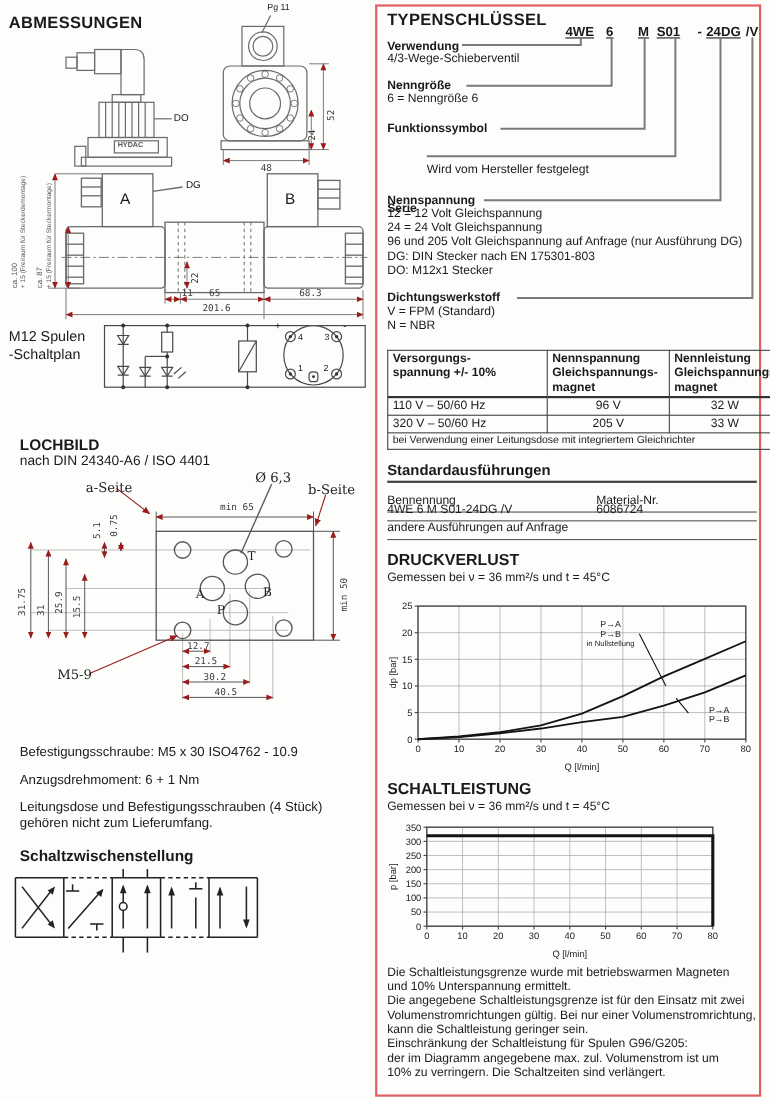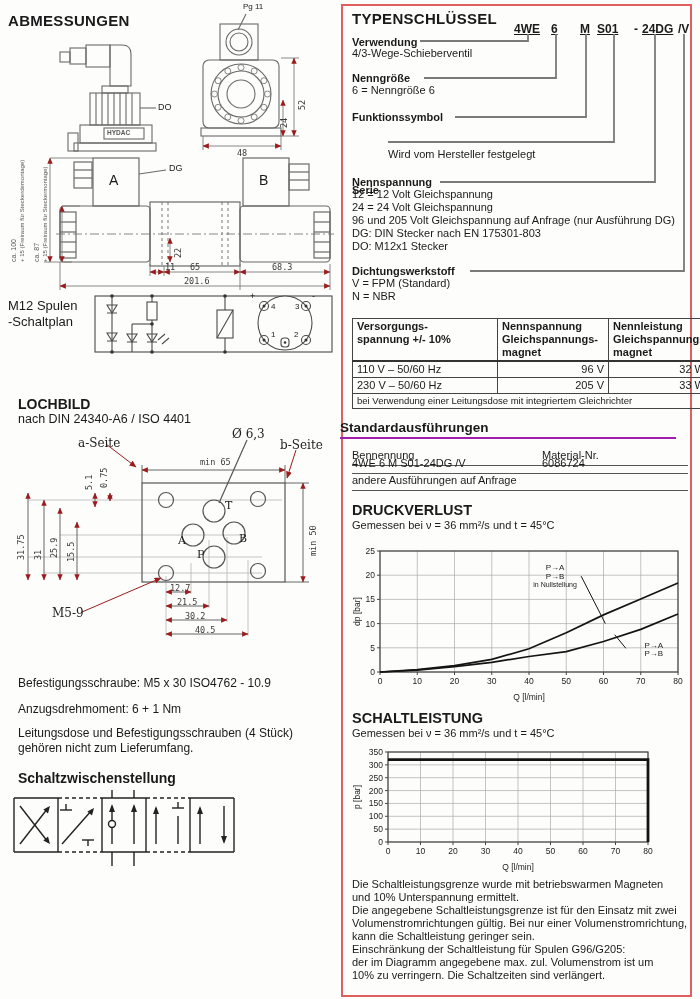--- a/index.html
+++ b/index.html
@@ -12,21 +12,21 @@
   .lbl{font-size:11px;font-weight:bold;}
   .mono{font-family:"DejaVu Sans Mono",monospace;font-size:8.5px;color:#3a3a3a;}
   .ser{font-family:"DejaVu Serif",serif;font-size:12px;color:#222;}
   .vrot{position:absolute;transform:rotate(-90deg);transform-origin:0 0;white-space:nowrap;}
   .pre{white-space:pre-line;}
   .codepart{position:absolute;font-size:12px;font-weight:bold;text-decoration:underline;}
   .codepart.nound{text-decoration:none;}
   table.volt{border-collapse:collapse;table-layout:fixed;width:336px;font-size:11px;}
   table.volt td{border:1px solid #444;padding:1px 4px;vertical-align:top;}
   table.volt .hd{font-weight:bold;line-height:13px;border-bottom:2px solid #333;}
-  table.volt .bd{text-align:right;line-height:13px;}
+  table.volt .bd{text-align:center;line-height:13px;}
   table.volt .bl{text-align:left;}
   table.volt .ft{font-size:9.5px;line-height:12px;}
   .stdrow{position:absolute;width:336px;border-bottom:1px solid #555;font-size:11px;height:16px;}
   .frame{position:absolute;border:2px solid #e06060;}
   svg{position:absolute;overflow:visible;}
   .chartbox{position:absolute;}
 </style>
 </head>
 <body>
 
@@ -389,31 +389,31 @@
     <td class="hd pre" style="width:92px;">Nennleistung
 Gleichspannungs-
 magnet</td>
   </tr>
   <tr>
     <td class="bd bl">110 V – 50/60 Hz</td>
     <td class="bd">96 V</td>
     <td class="bd">32 W</td>
   </tr>
   <tr>
-    <td class="bd bl">230 V – 50/60 Hz</td>
+    <td class="bd bl">320 V – 50/60 Hz</td>
     <td class="bd">205 V</td>
     <td class="bd">33 W</td>
   </tr>
   <tr>
         <td class="ft" colspan="3">bei Verwendung einer Leitungsdose mit integriertem Gleichrichter</td>
       </tr>
 </tbody>
   </table>
 
-<div class="abs" style="left:340px;top:420px;width:336px;font-size:13.5px;font-weight:bold;border-bottom:2px solid #a21caf;padding-bottom:2px;">Standardausführungen</div>
+<div class="abs" style="left:352px;top:420px;width:336px;font-size:13.5px;font-weight:bold;border-bottom:2px solid #404040;padding-bottom:2px;">Standardausführungen</div>
 <div class="stdrow" style="left:352px;top:449px;">
   <span>Bennennung</span>
   <span class="abs" style="left:190px;">Material-Nr.</span>
 </div>
 <div class="stdrow" style="left:352px;top:457px;">
   <span>4WE 6 M S01-24DG /V</span>
   <span class="abs" style="left:190px;">6086724</span>
 </div>
 <div class="stdrow" style="left:352px;top:474px;">
   <span>andere Ausführungen auf Anfrage</span>

